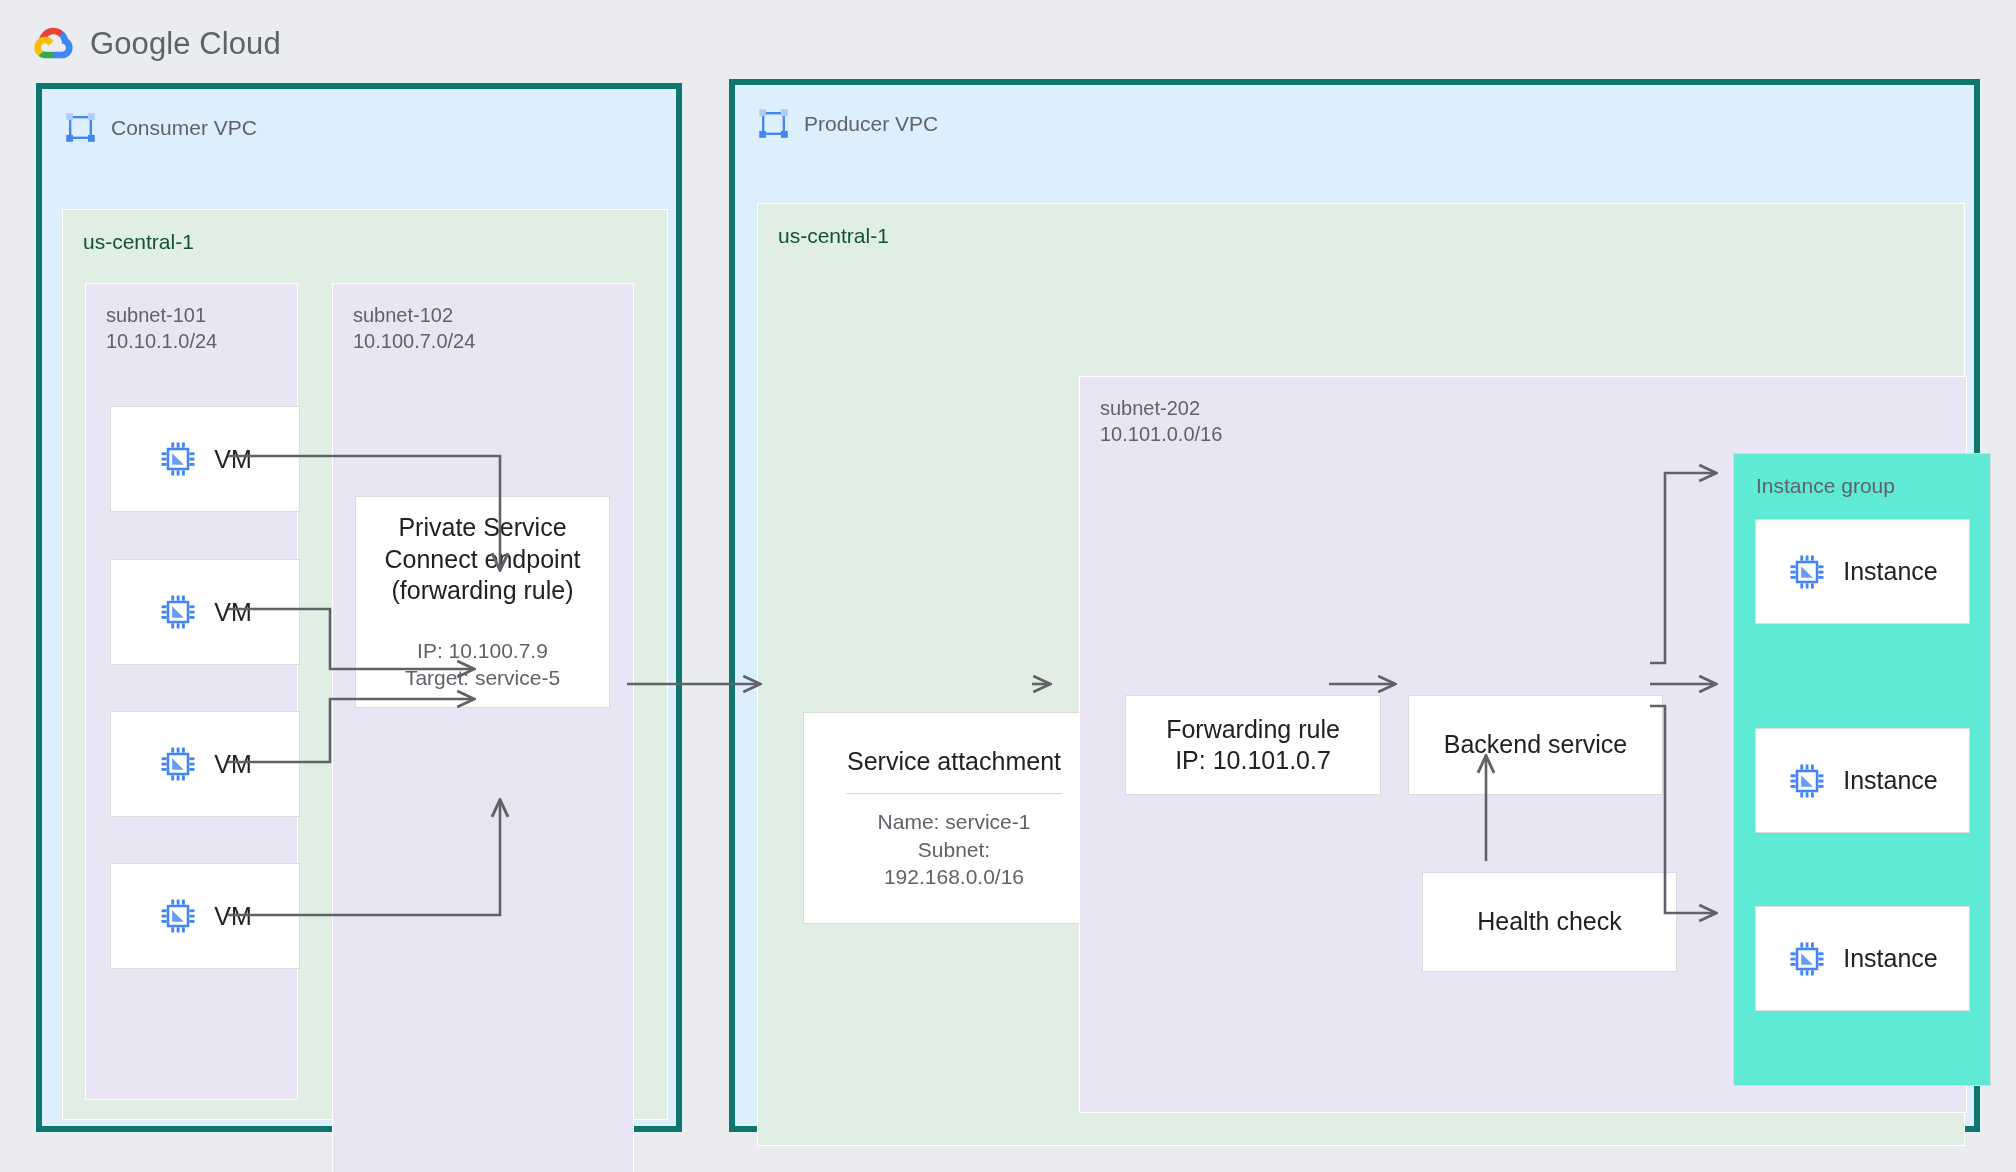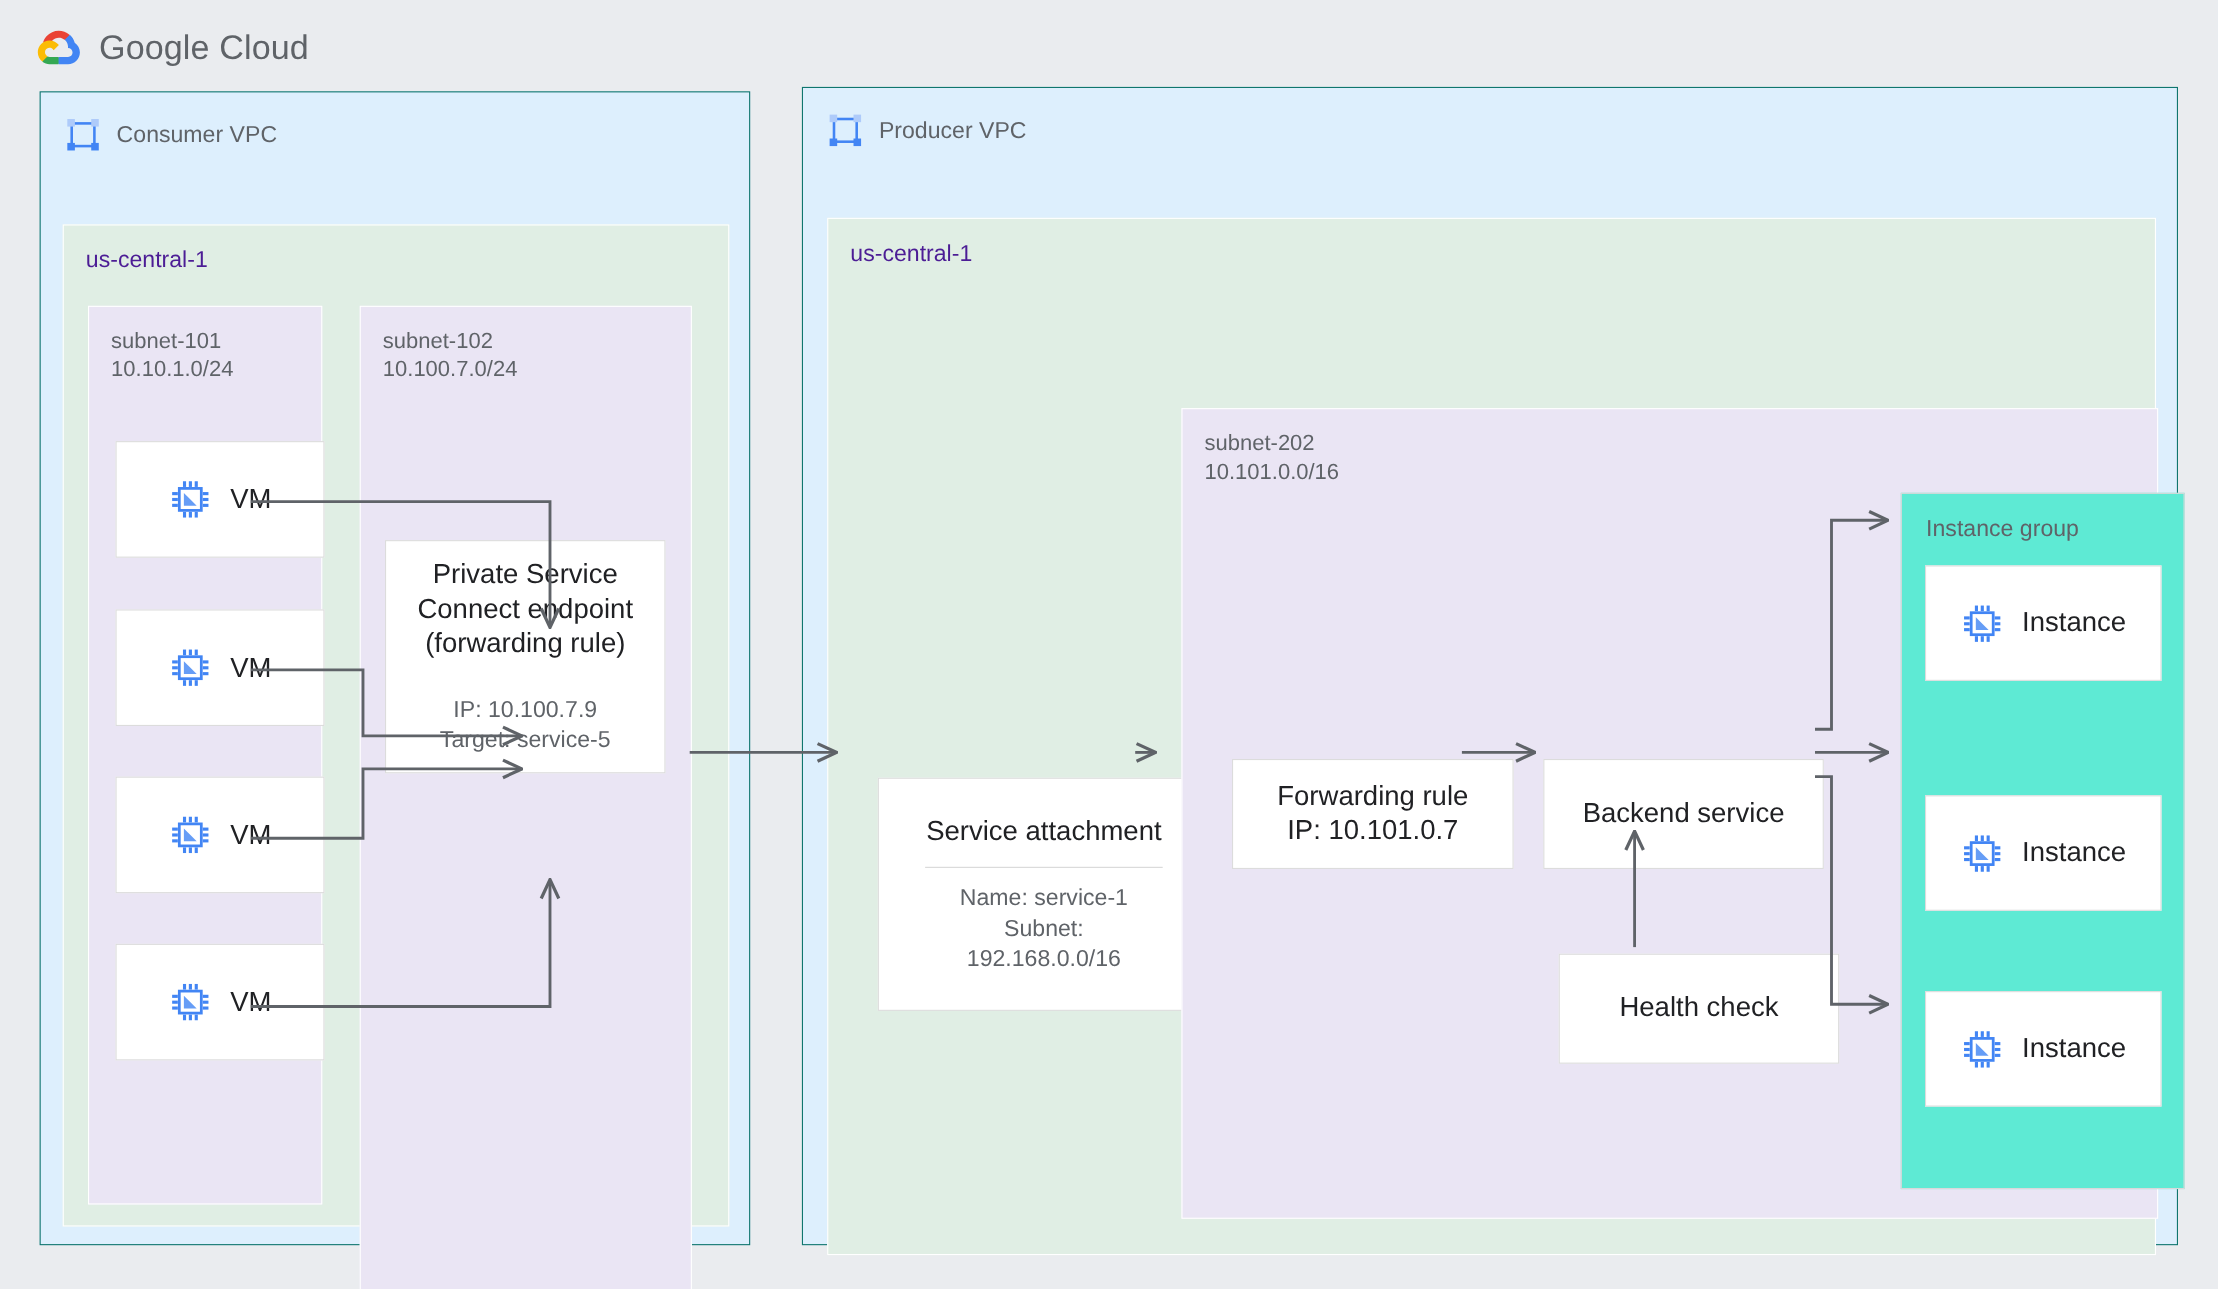--- a/index.html
+++ b/index.html
@@ -41,21 +41,21 @@
   #brand .wordmark {
     font-size: 31px;
     color: #5f6368;
     letter-spacing: 0.1px;
     white-space: nowrap;
   }
 
   
   .vpc {
     background: #ddeffd;
-    border: 1px solid #0f766e;
+    border: 6px solid #0f766e;
   }
   .vpc-header {
     position: absolute;
     top: 22px;
     left: 22px;
     display: flex;
     align-items: center;
     gap: 14px;
   }
   .vpc-title {
@@ -66,21 +66,21 @@
 
   .region {
     background: #e0eee4;
     border: 1px solid #ffffff;
   }
   .region-label {
     position: absolute;
     top: 20px;
     left: 20px;
     font-size: 21px;
-    color: #4c1d95;
+    color: #14532d;
     white-space: nowrap;
   }
 
   .subnet {
     background: #eae5f4;
     border: 1px solid #ffffff;
   }
   .subnet-label {
     position: absolute;
     top: 18px;

